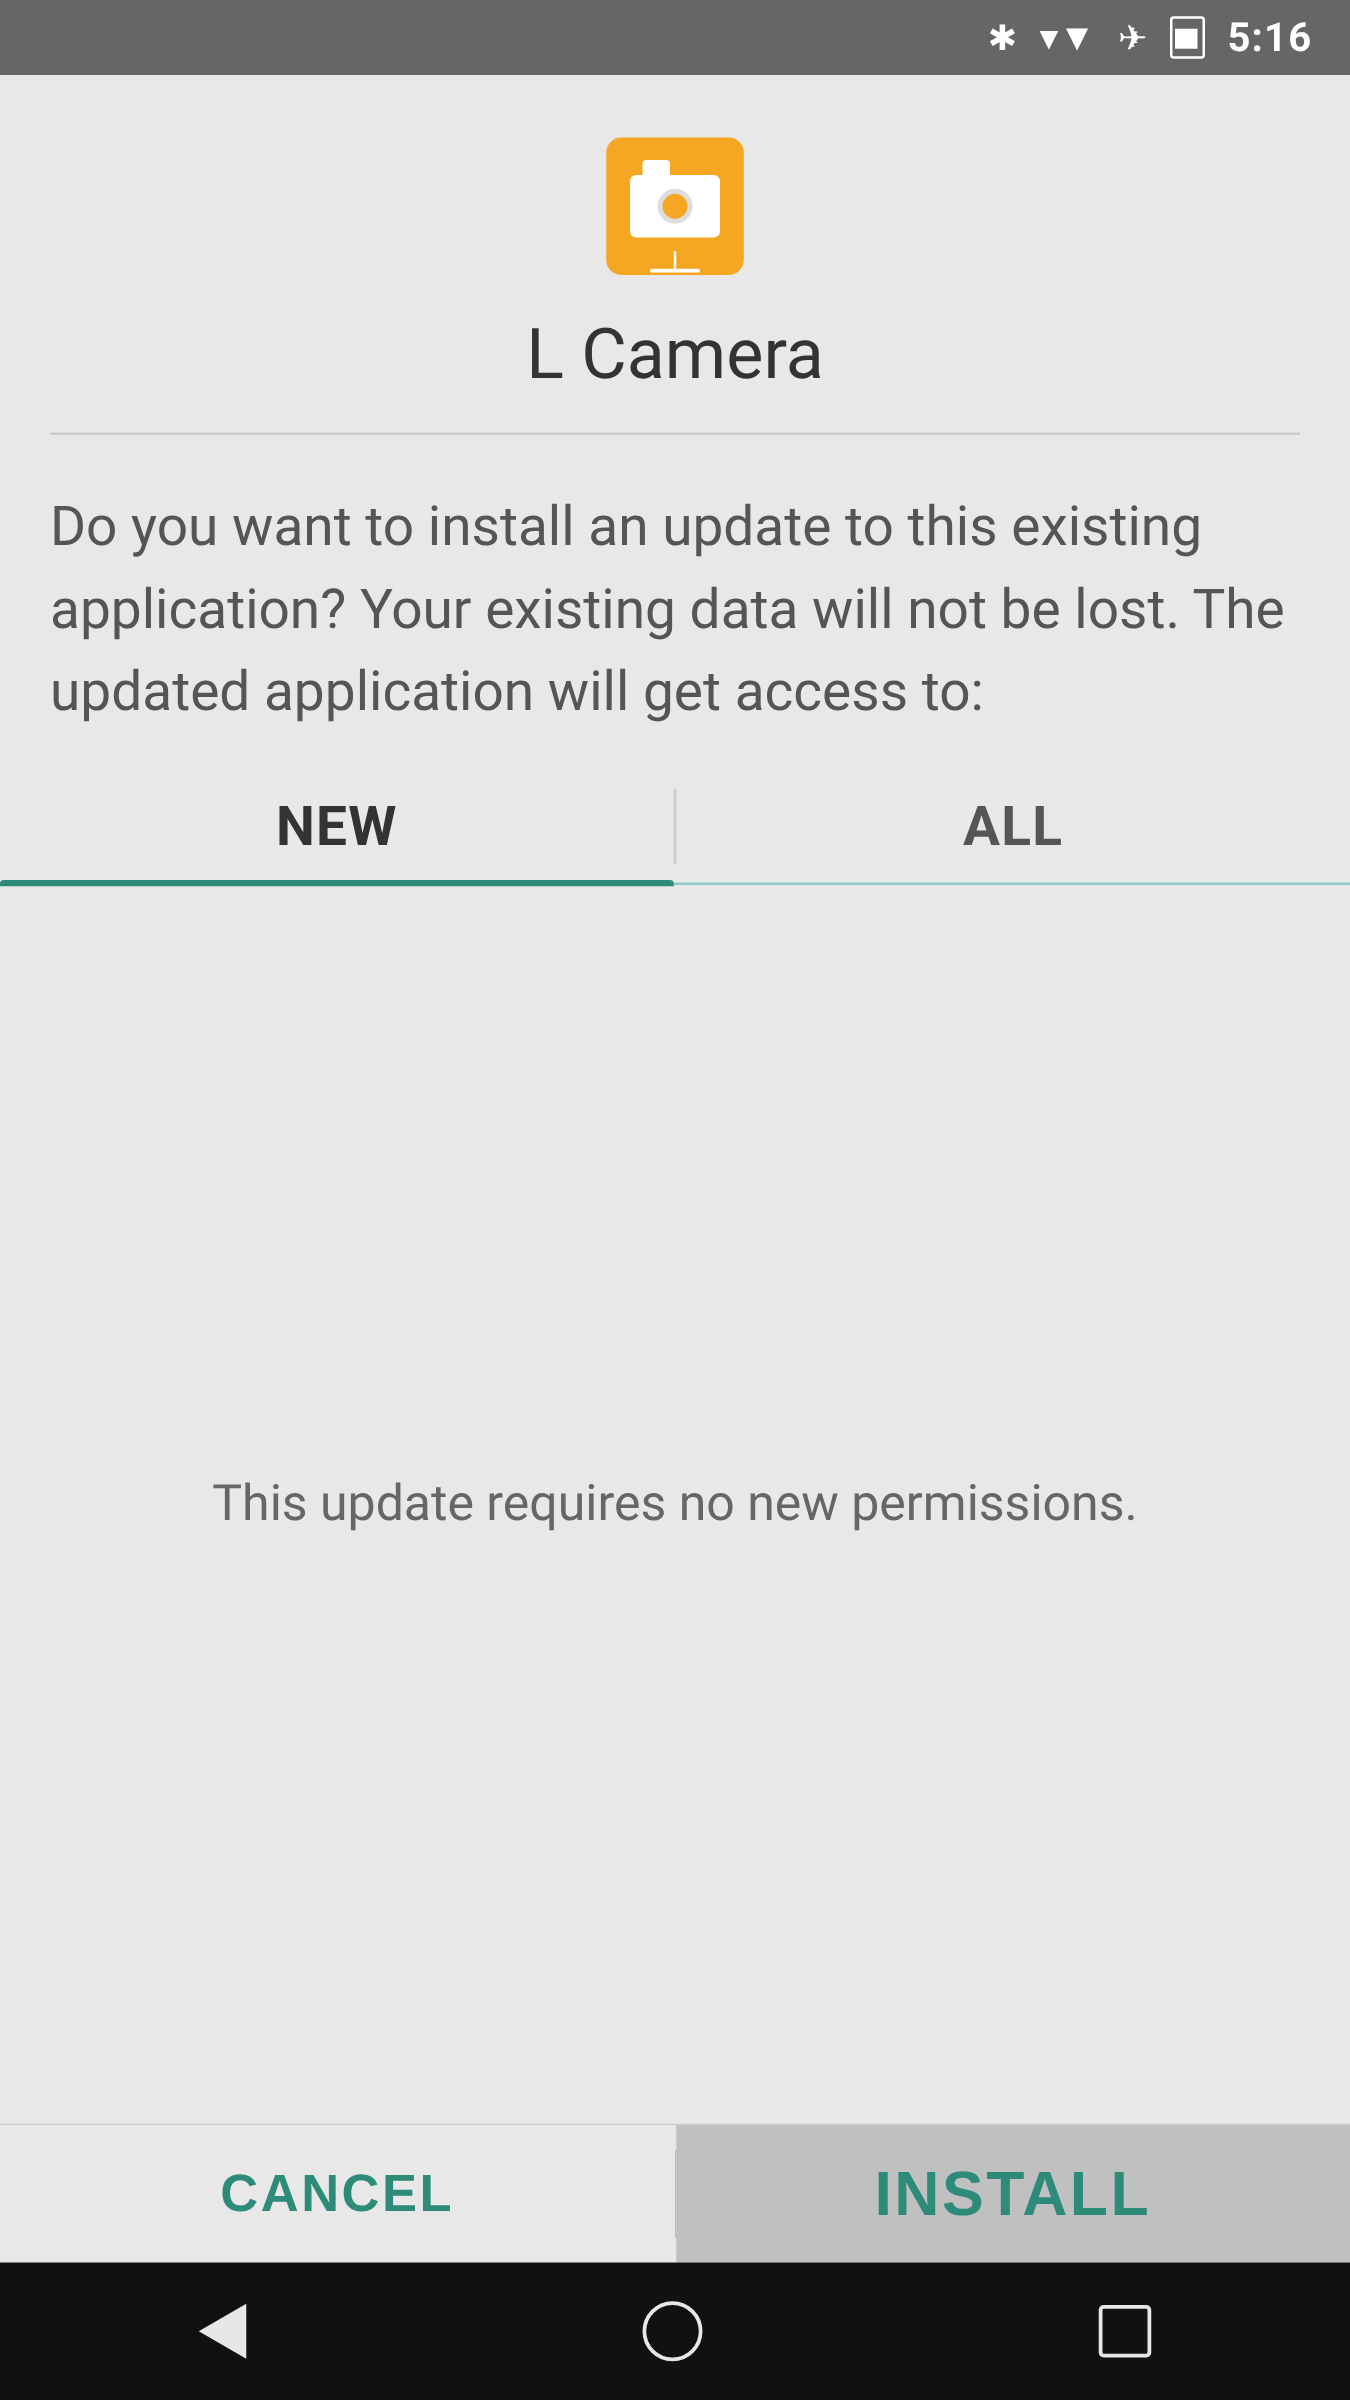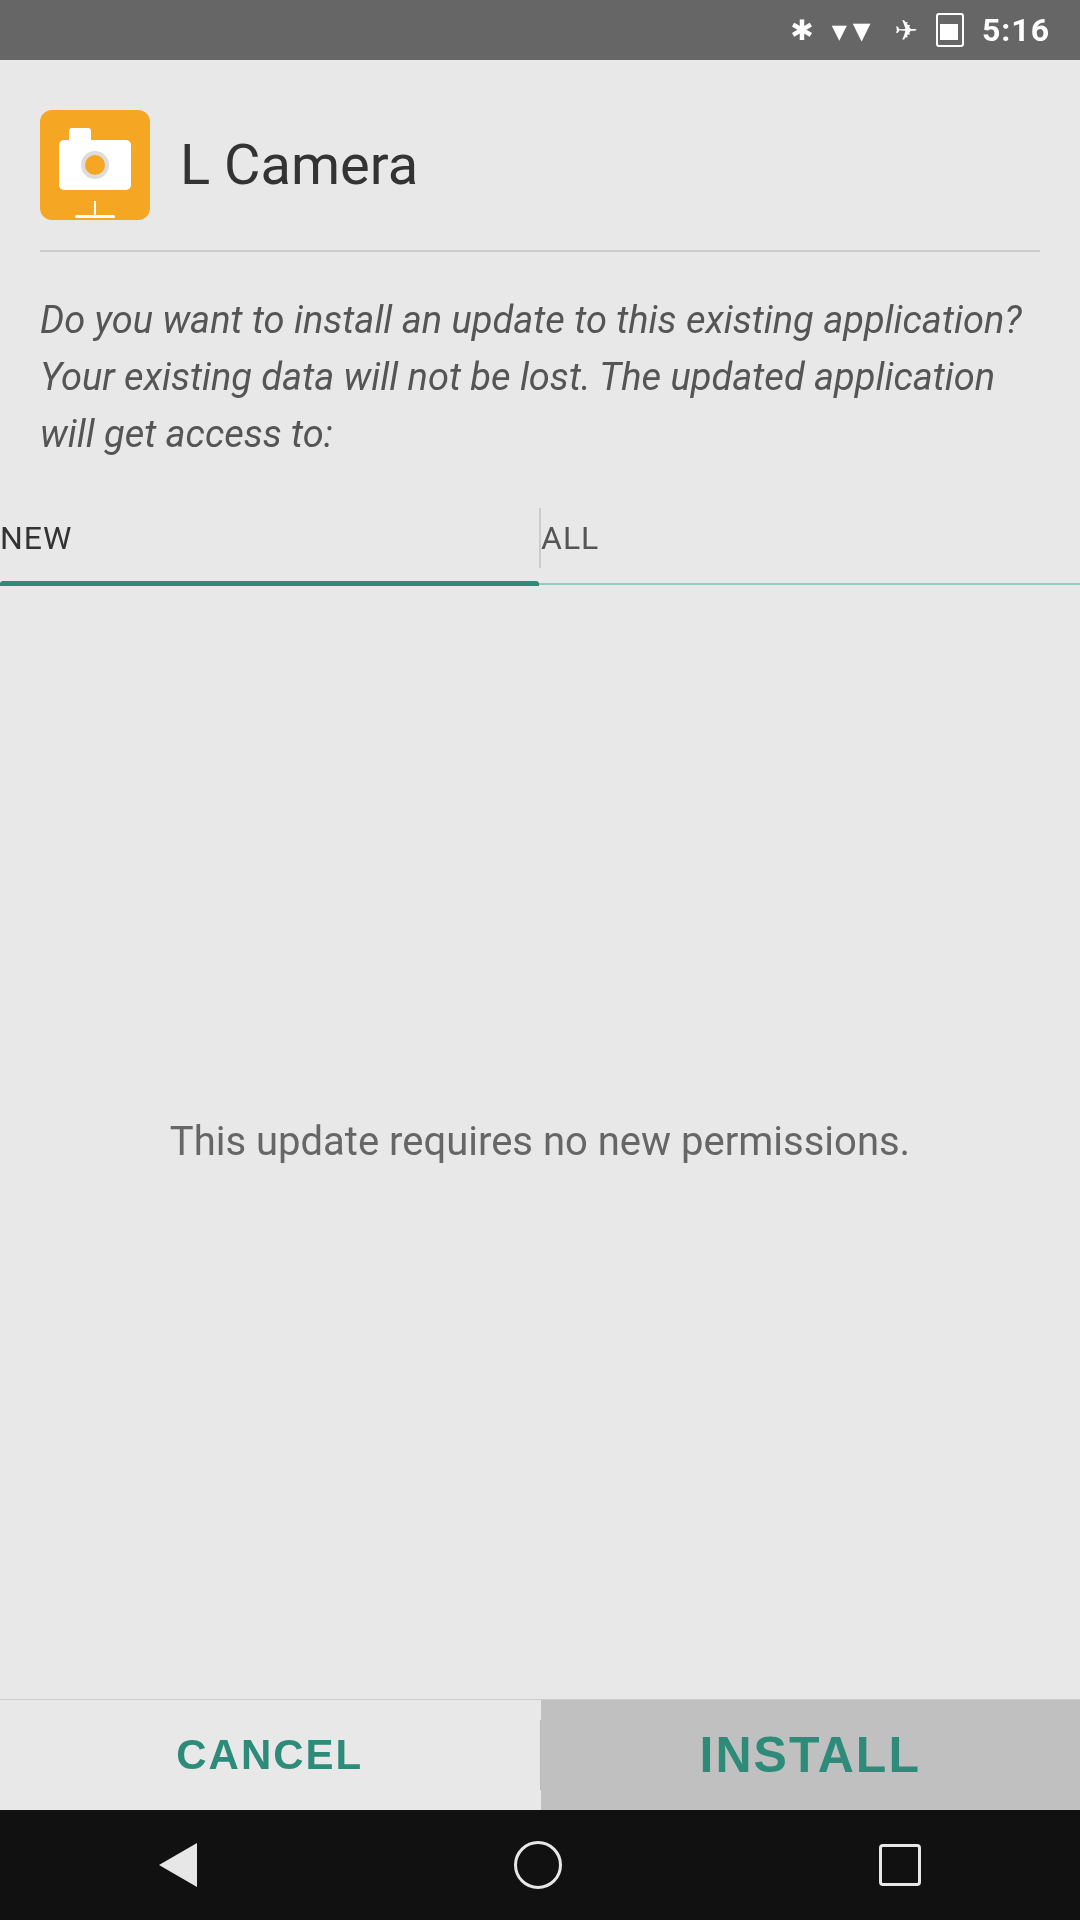--- a/index.html
+++ b/index.html
@@ -50,20 +50,21 @@
       display: flex;
       flex-direction: column;
     }
 
     
     .app-header {
       padding: 50px 40px 30px 40px;
       display: flex;
       align-items: center;
       gap: 30px;
+      flex-direction: column;
     }
 
     .app-icon {
       width: 110px;
       height: 110px;
       background: #f5a623;
       border-radius: 12px;
       display: flex;
       align-items: center;
       justify-content: center;
@@ -131,40 +132,40 @@
 
     .divider {
       height: 1.5px;
       background: #ccc;
       margin: 0 40px;
     }
 
     
     .description {
       padding: 40px 40px 30px 40px;
-      font-size: 38px;
+      font-size: 44px;
       color: #555;
       line-height: 1.5;
-      font-style: italic;
     }
 
     
     .tabs {
       display: flex;
       border-bottom: 2px solid #90cac7;
       margin: 0 0;
     }
 
     .tab {
       flex: 1;
       height: 90px;
       display: flex;
       align-items: center;
-      font-size: 32px;
-      font-weight: 400;
+      justify-content: center;
+      font-size: 44px;
+      font-weight: 700;
       color: #555;
       cursor: pointer;
       position: relative;
       letter-spacing: 1px;
     }
 
     .tab.active {
       color: #333;
     }
 

